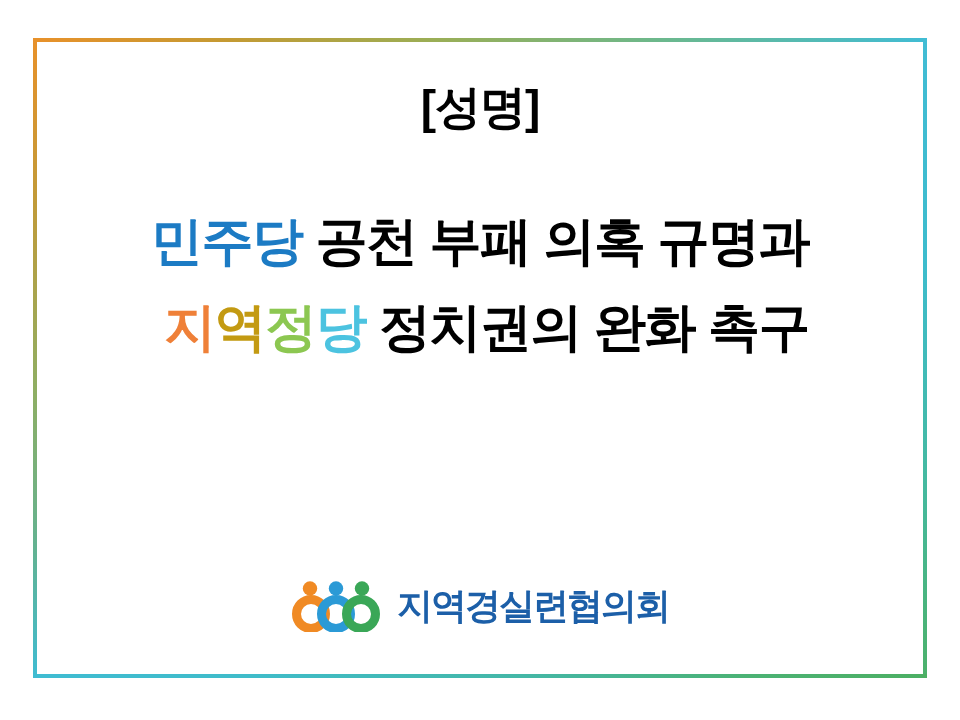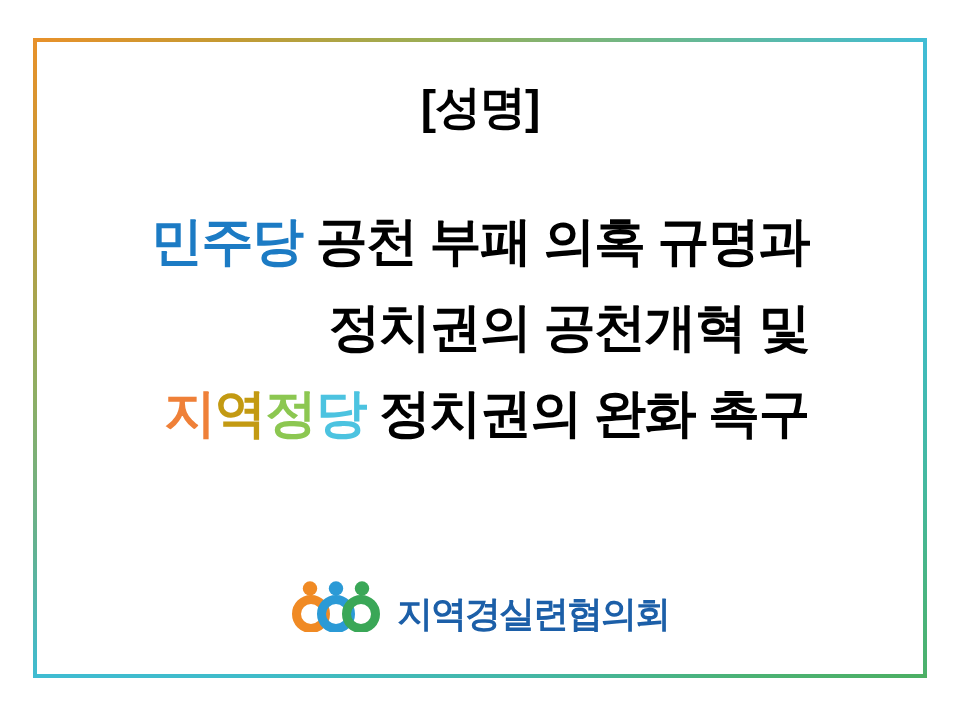--- a/index.html
+++ b/index.html
@@ -91,21 +91,21 @@
   .kw-cyan   { color: #4cc3e0; }
 
   
   #logo {
     position: absolute;
     left: 0;
     right: 0;
     top: 538px;
     display: flex;
     justify-content: center;
-    align-items: flex-end;
+    align-items: center;
     gap: 10px;
   }
   #logo-mark {
     display: block;
     width: 96px;
     height: 52px;
   }
   #logo-text {
     font-size: 36px;
     font-weight: 700;
@@ -130,23 +130,20 @@
   <div id="content">
 
     <div id="kicker">[성명]</div>
 
     <div id="headline">
 
       <span class="line">
         <span class="kw-blue">민주당</span><span> 공천 부패 의혹 규명과</span>
       </span>
 
-      <span class="line">
-        <span>정치권의 공천개혁 및</span>
-      </span>
 
       <span class="line">
         <span class="kw-orange">지</span><span class="kw-olive">역</span><span class="kw-green">정</span><span class="kw-cyan">당</span><span> 정치권의 완화 촉구</span>
       </span>
 
     </div>
 
     <div id="logo">
 
       <svg id="logo-mark" viewBox="0 0 96 52">

